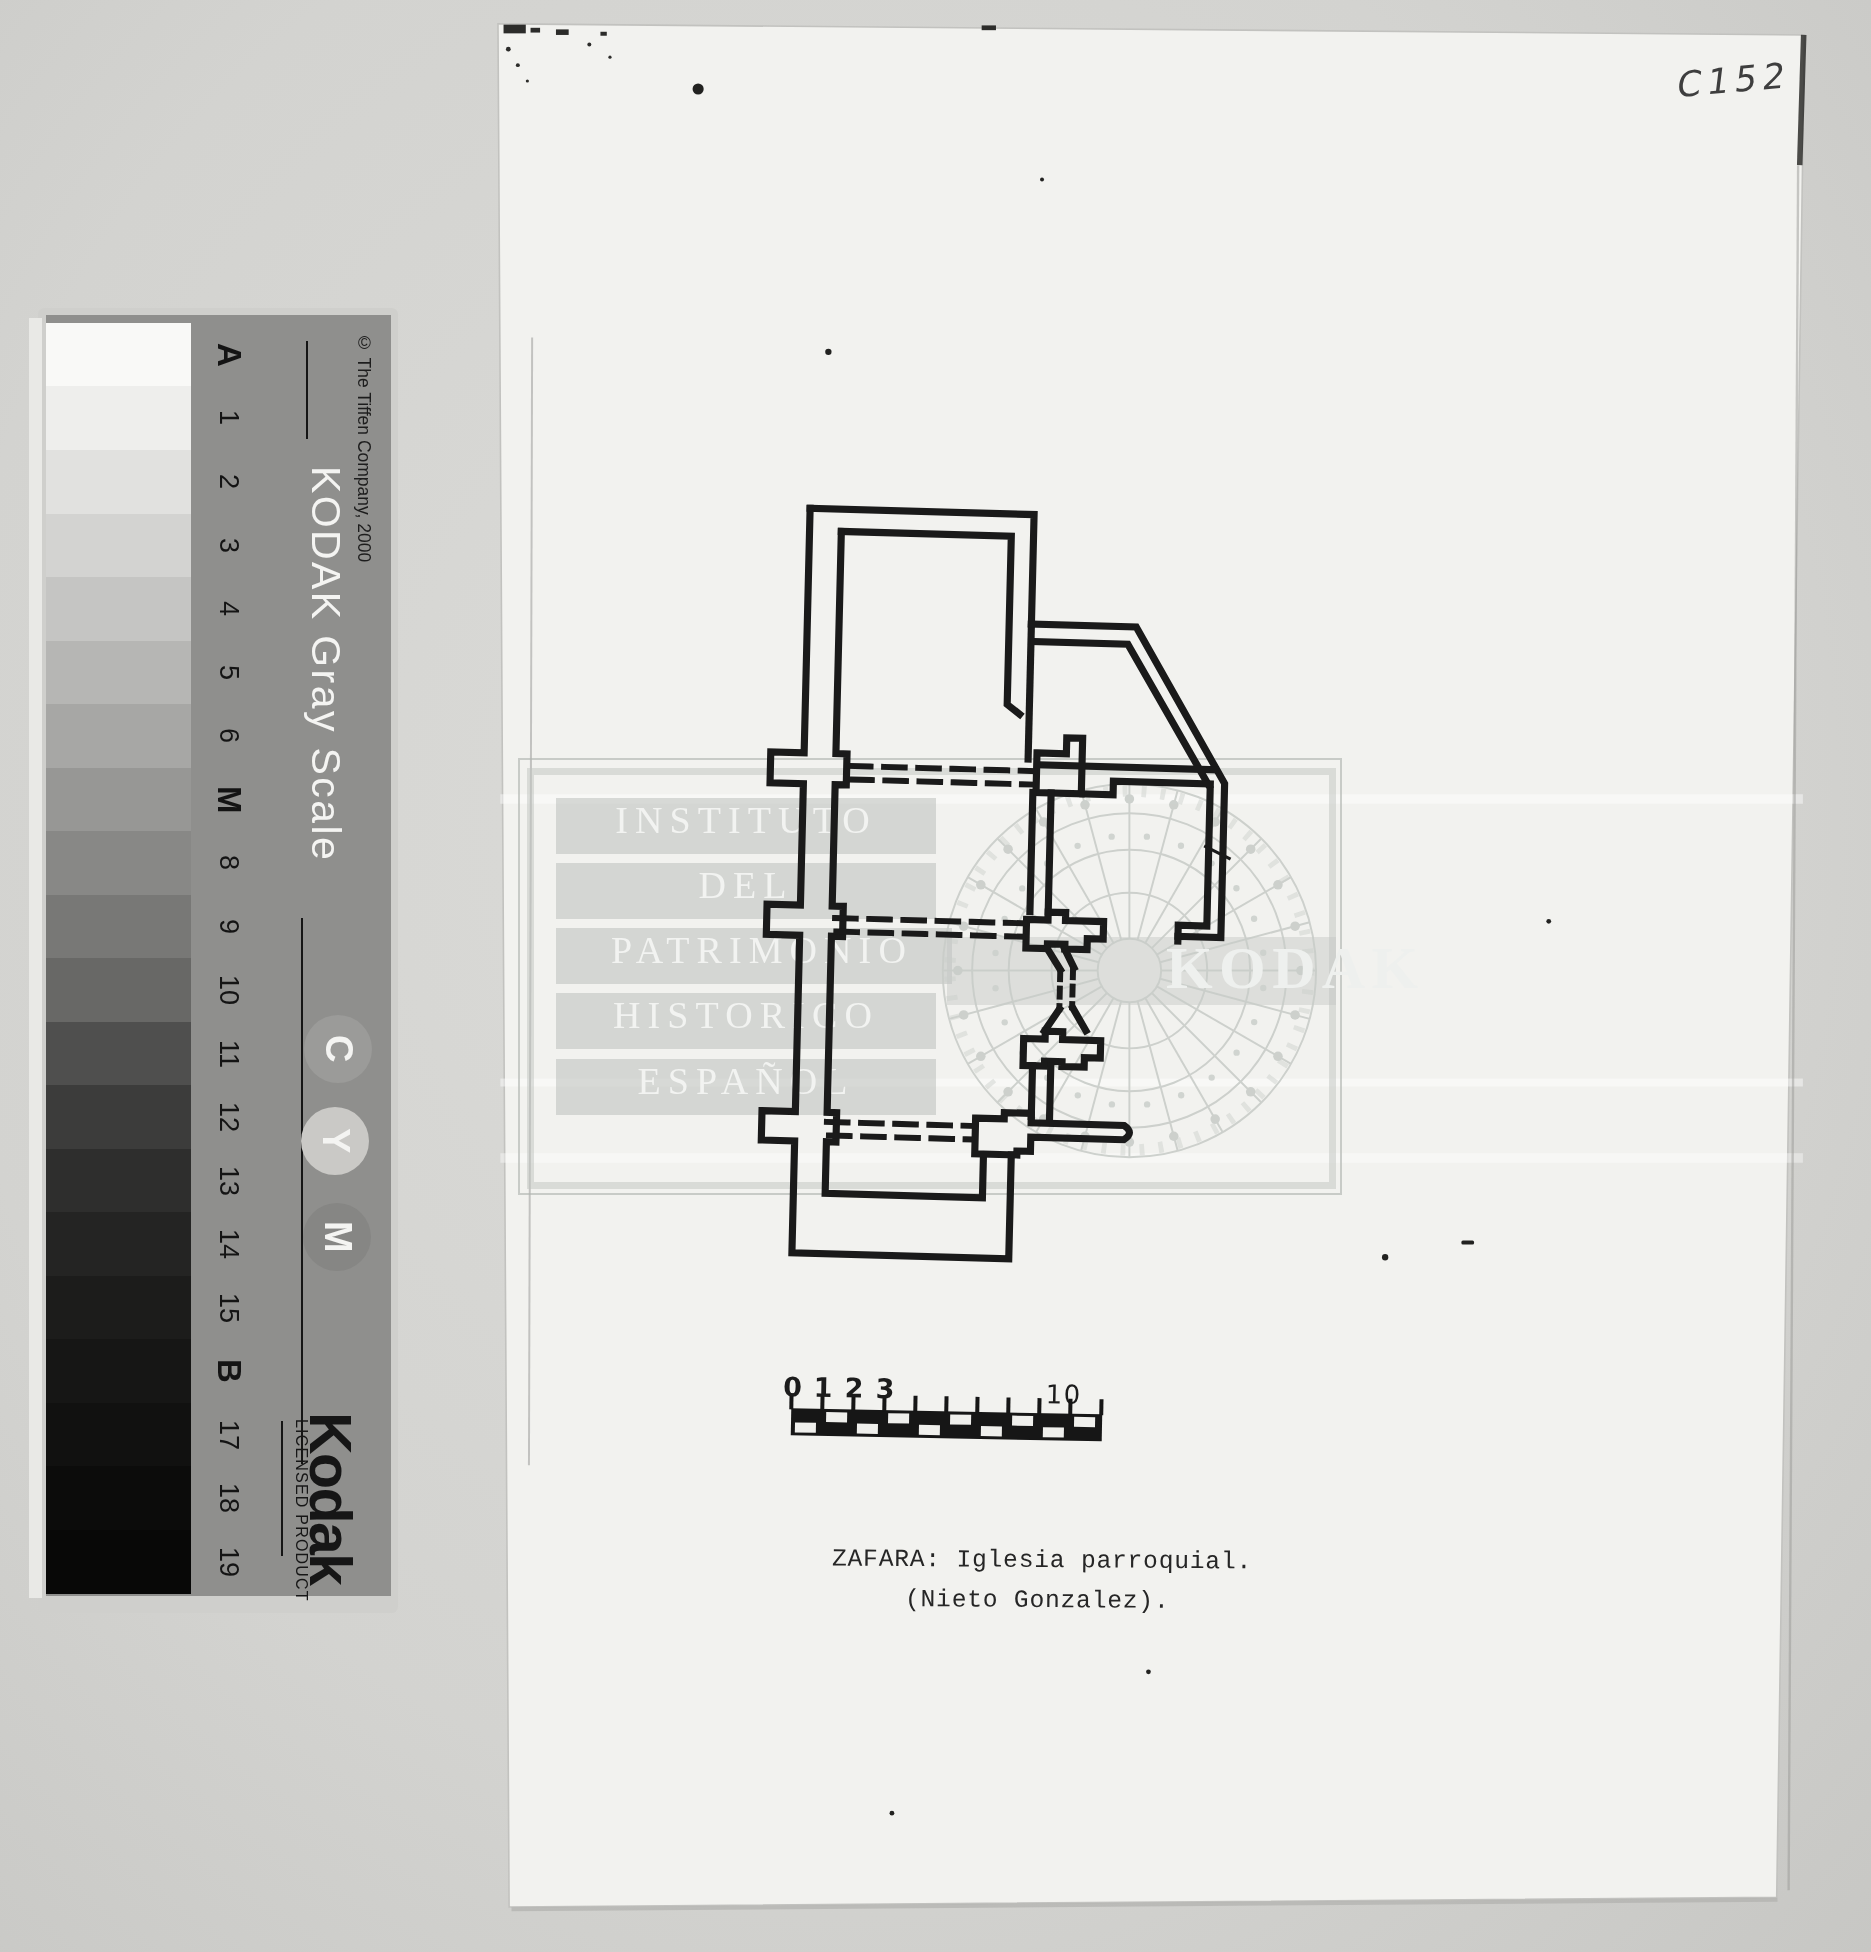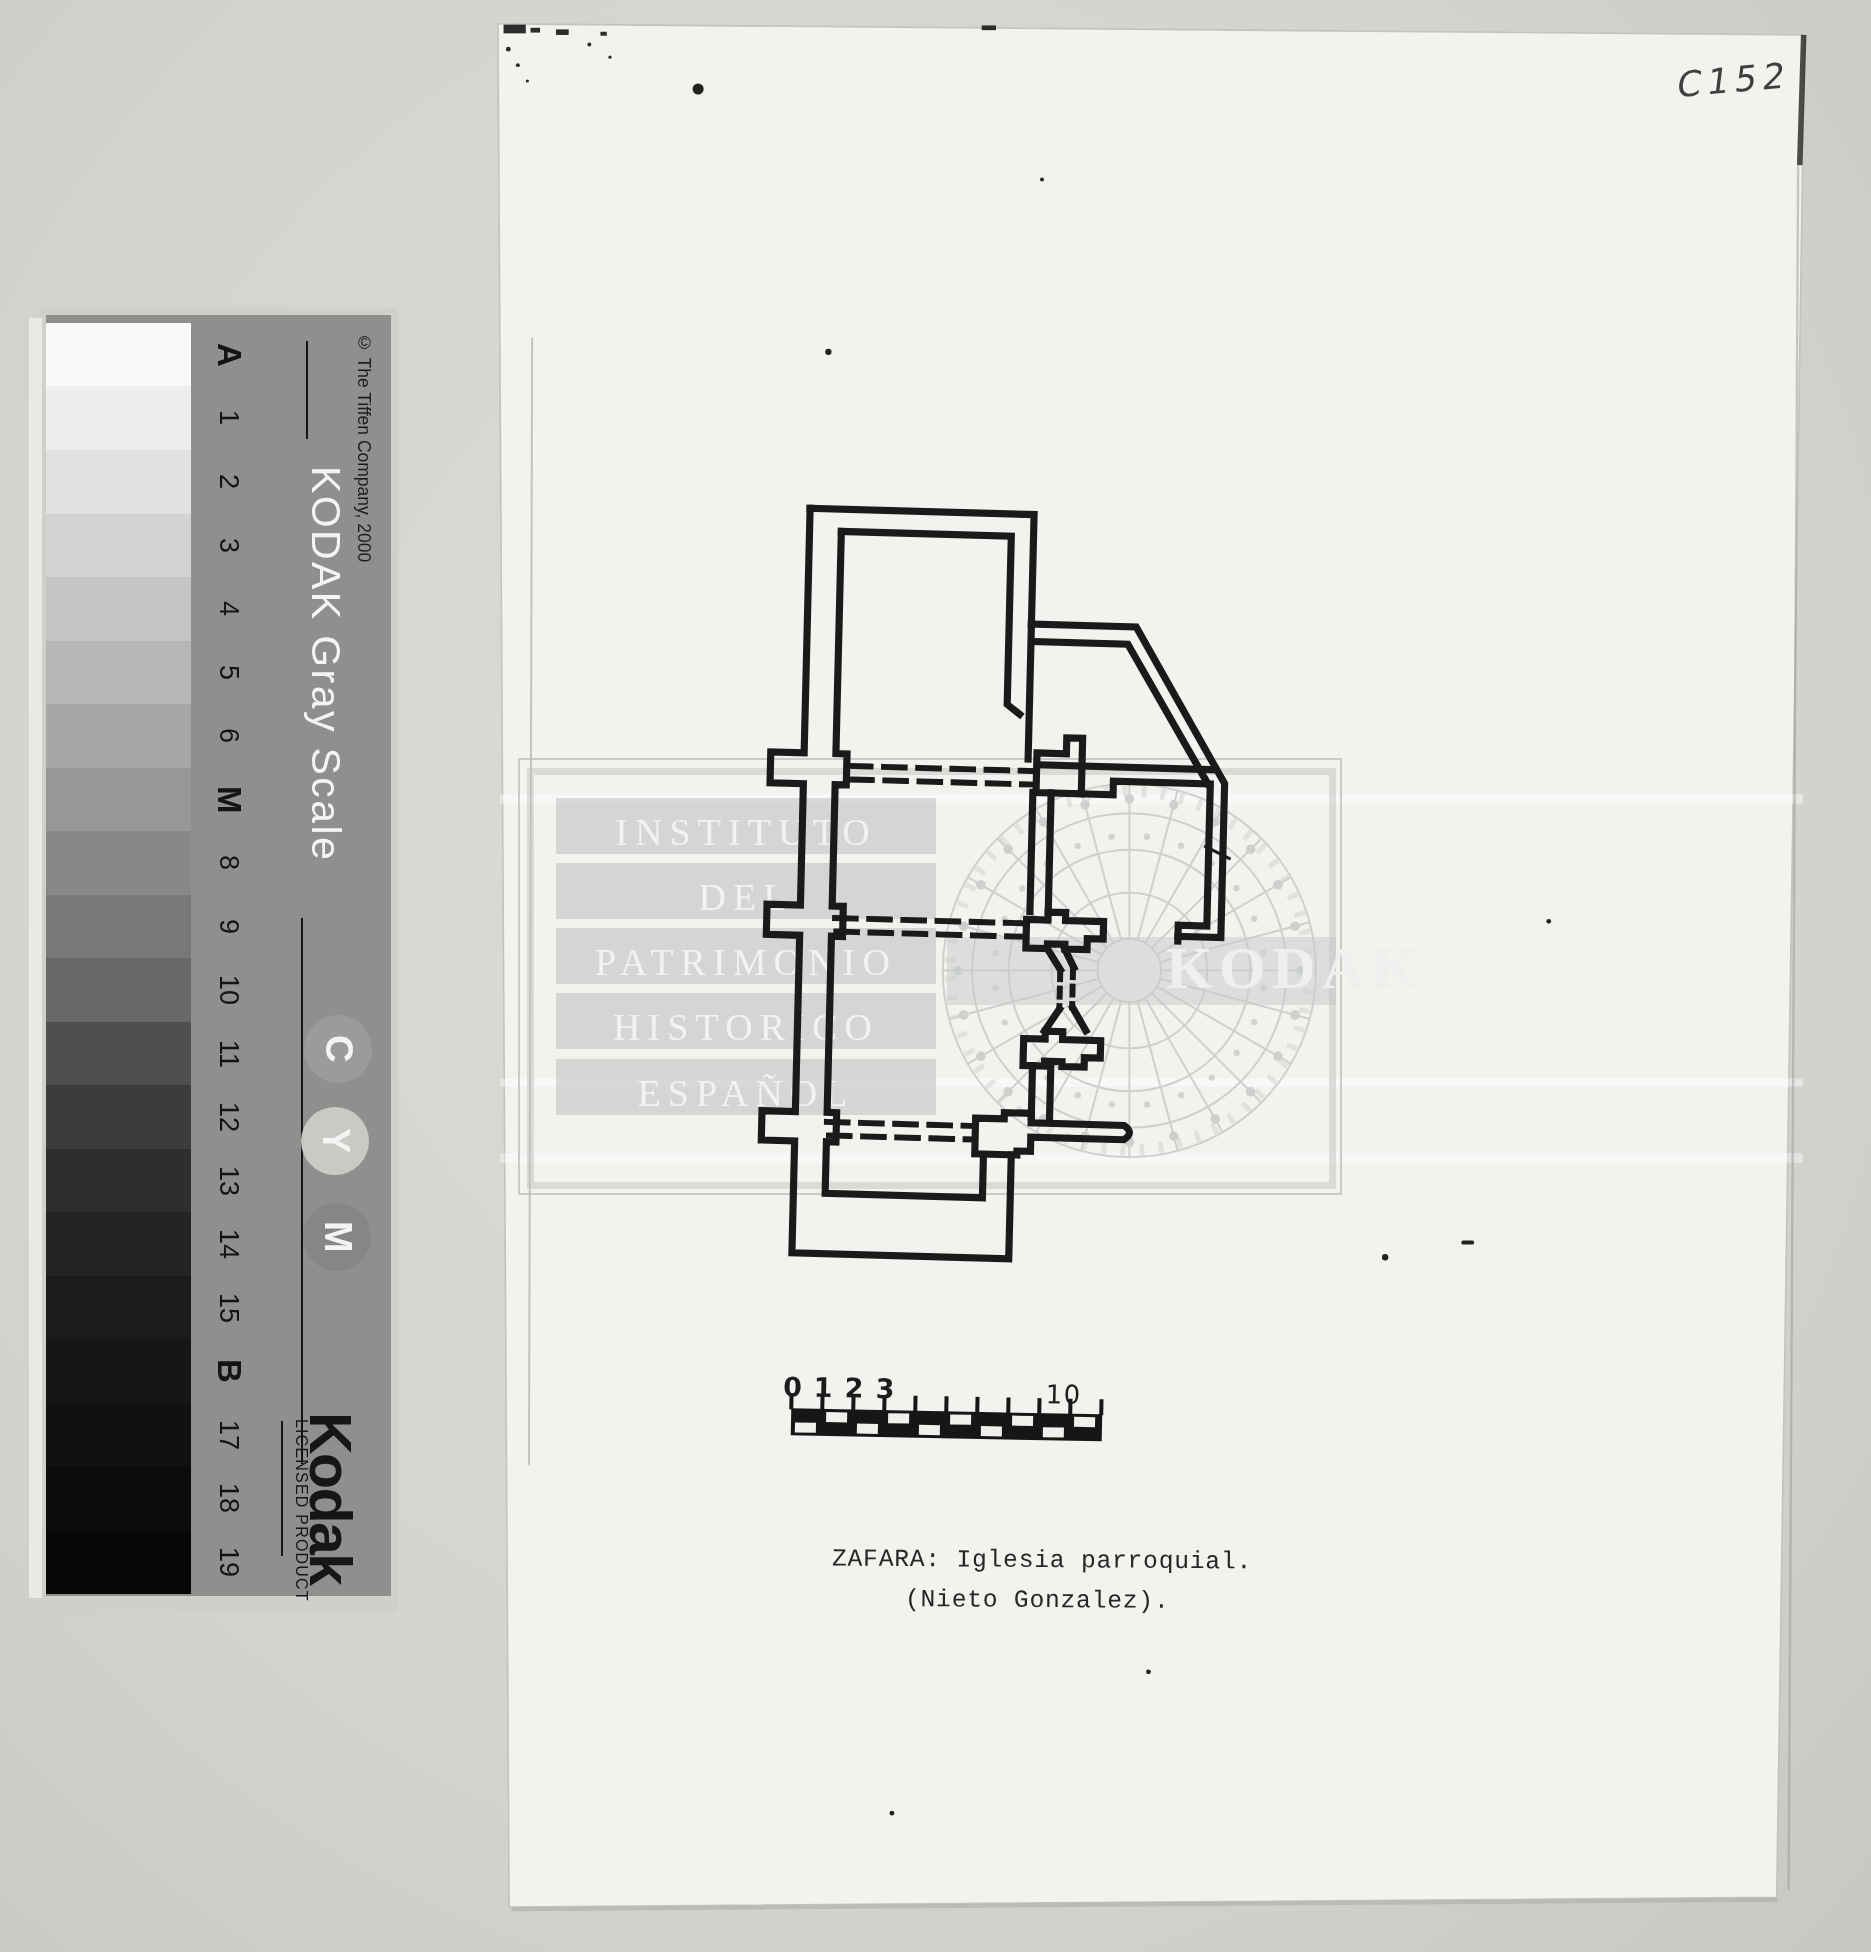--- a/index.html
+++ b/index.html
@@ -8,21 +8,21 @@
     background:radial-gradient(ellipse at 45% 42%, #dbdbd8 0%, #d3d3d0 62%, #c7c7c4 100%);
     font-family:"Liberation Sans", sans-serif;
   }
   .abs{position:absolute;}
   
   svg.layer{position:absolute;left:0;top:0;}
   
   .wm-frame{left:518px;top:758px;width:820px;height:433px;border:2.4px solid rgba(176,181,176,.65);}
   .wm-frame-inner{left:527px;top:768px;width:795px;height:407px;border:7.1px solid rgba(192,196,192,.5);}
   .wm-band{left:556px;width:380px;height:56px;background:rgba(188,191,188,.55);
-    display:flex;align-items:flex-end;justify-content:center;}
+    display:flex;align-items:flex-start;justify-content:center;}
   .wm-text{font-family:"Liberation Serif", serif;font-size:38px;letter-spacing:7.1px;
     color:#f2f3f1;white-space:nowrap;}
   .wm-iphe-band{left:947px;top:937px;width:389px;height:68px;background:rgba(195,198,195,.45);}
   .wm-iphe{left:1166px;top:934px;font-family:"Liberation Serif", serif;font-size:60px;
     letter-spacing:6.4px;color:#eef0ee;font-weight:bold;}
   
   .scalebar{left:774px;top:1371px;width:365px;height:87px;transform:rotate(1.1deg);transform-origin:0 0;}
   .sb-num{position:absolute;top:0;font-size:27px;font-weight:bold;color:#1c1c1c;
     font-family:"DejaVu Sans", sans-serif;}
   .sb-end{position:absolute;left:272px;top:3.2px;font-size:26px;color:#1c1c1c;
@@ -102,21 +102,21 @@
 
 <div class="abs wm-frame"></div>
 <div class="abs wm-frame-inner"></div>
 
 <div class="abs wm-band" style="top:798px;">
   <span class="wm-text">INSTITUTO</span>
 </div>
 <div class="abs wm-band" style="top:863px;">
   <span class="wm-text">DEL</span>
 </div>
-<div class="abs wm-band" style="top:928px;">
+<div class="abs wm-band" style="top:928px;padding-left:16px;">
   <span class="wm-text">PATRIMONIO</span>
 </div>
 <div class="abs wm-band" style="top:993px;">
   <span class="wm-text">HISTORICO</span>
 </div>
 <div class="abs wm-band" style="top:1059px;">
   <span class="wm-text">ESPAÑOL</span>
 </div>
 <div class="abs wm-iphe-band"></div>
 

